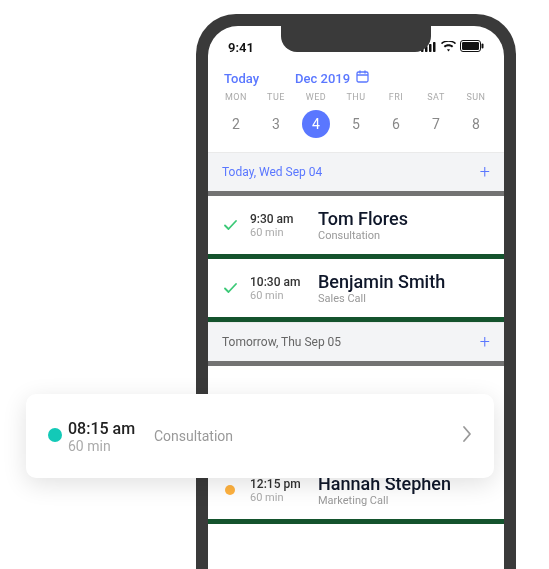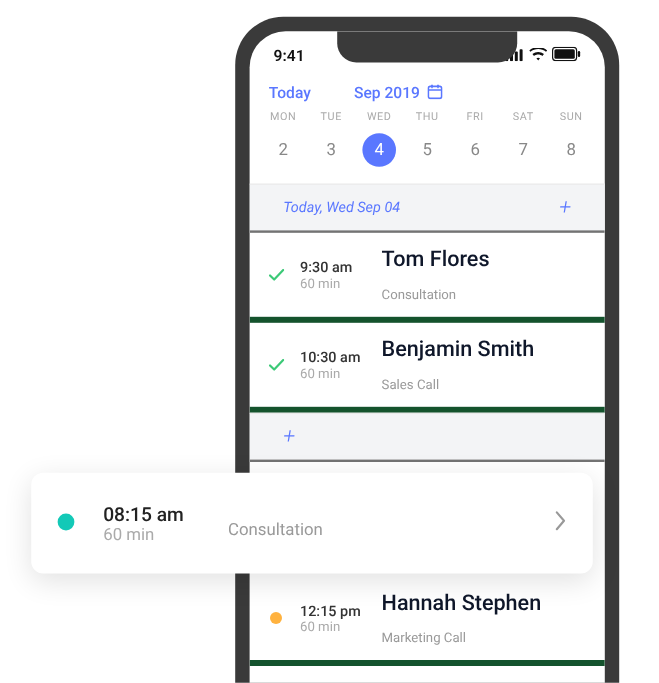--- a/index.html
+++ b/index.html
@@ -99,28 +99,27 @@
     line-height: 28px;
     display: inline-block;
     border-radius: 50%;
   }
   .day-num.selected {
     background: #5a77ff;
     color: #fff;
   }
   .section-header {
     background: #f3f4f6;
-    padding: 10px 28px;
+    padding: 10px 14px;
     font-size: 12px;
     display: flex;
     justify-content: space-between;
     align-items: center;
     border-top: 1px solid #eaeaea;
-    border-bottom: 2px solid #737373;
-    font-style: italic;
+    border-bottom: 5px solid #737373;
   }
   .section-header.today { color: #5a77ff; }
   .section-header.tomorrow { color: #666; }
   .plus { color: #5a77ff; font-size: 18px; font-weight: 300; line-height: 1; }
   .appt-row {
     display: flex;
     align-items: center;
     padding: 12px 14px;
     border-bottom: 5px solid #14532d;
     gap: 12px;
@@ -132,36 +131,36 @@
   }
   .dot {
     width: 10px; height: 10px; border-radius: 50%;
     display: inline-block;
   }
   .dot.orange { background: #ffb23f; }
   .time-block { width: 56px; }
   .time-block .time { font-size: 12px; color: #333; font-weight: 500; }
   .time-block .dur { font-size: 11px; color: #aaa; }
   .details-block .name { font-size: 18px; color: #0f172a; font-weight: 500;}
-  .details-block .type { font-size: 11px; color: #999; margin-top: 12px; }
+  .details-block .type { font-size: 11px; color: #999; }
 
   
   .float-card {
     position: absolute;
     left: 26px;
     top: 394px;
     width: 468px;
     height: 84px;
     background: #fff;
     border-radius: 10px;
     box-shadow: 0 6px 24px rgba(0,0,0,0.12);
     display: flex;
     align-items: center;
     padding: 0 22px;
-    gap: 24px;
+    gap: 6px;
     z-index: 50;
   }
   .float-card .dot.teal {
     width: 14px; height: 14px; background: #13c9b7; border-radius:50%;
   }
   .float-card .time-block .time { font-size: 16px; color: #222; }
   .float-card .time-block .dur { font-size: 14px; color: #aaa; }
   .float-card .details-block .name { font-size: 18px; color: #222; font-weight: 400;}
   .float-card .details-block .type { font-size: 14px; color: #999; }
   .float-card .chev { margin-left: auto; color: #888; }
@@ -196,21 +195,21 @@
               <rect x="21.5" y="3.5" width="2" height="5" rx="1" fill="#111"></rect>
             </svg>
         </span>
       </div>
     </div>
 
 
     <div class="selector-row">
       <span class="today-link">Today</span>
       <span class="month-link">
-        <span>Sep 2019</span>
+        <span>Dec 2019</span>
         <span>
           <svg width="13" height="13" viewBox="0 0 13 13">
               <rect x="1" y="2" width="11" height="10" rx="1.5" fill="none" stroke="#5a77ff" stroke-width="1.3"></rect>
               <line x1="1" y1="5" x2="12" y2="5" stroke="#5a77ff" stroke-width="1.3"></line>
               <line x1="4" y1="1" x2="4" y2="3" stroke="#5a77ff" stroke-width="1.3" stroke-linecap="round"></line>
               <line x1="9" y1="1" x2="9" y2="3" stroke="#5a77ff" stroke-width="1.3" stroke-linecap="round"></line>
             </svg>
         </span>
       </span>
     </div>
@@ -277,20 +276,21 @@
         <div class="time">10:30 am</div>
         <div class="dur">60 min</div>
       </div>
       <div class="details-block">
         <div class="name">Benjamin Smith</div>
         <div class="type">Sales Call</div>
       </div>
     </div>
 
     <div class="section-header tomorrow">
+      <span>Tomorrow, Thu Sep 05</span>
       <span class="plus">+</span>
     </div>
 
     <div style="height:95px"></div>
 
     <div class="appt-row">
       <span class="status-icon">
         <span class="dot orange"></span>
       </span>
       <div class="time-block">

